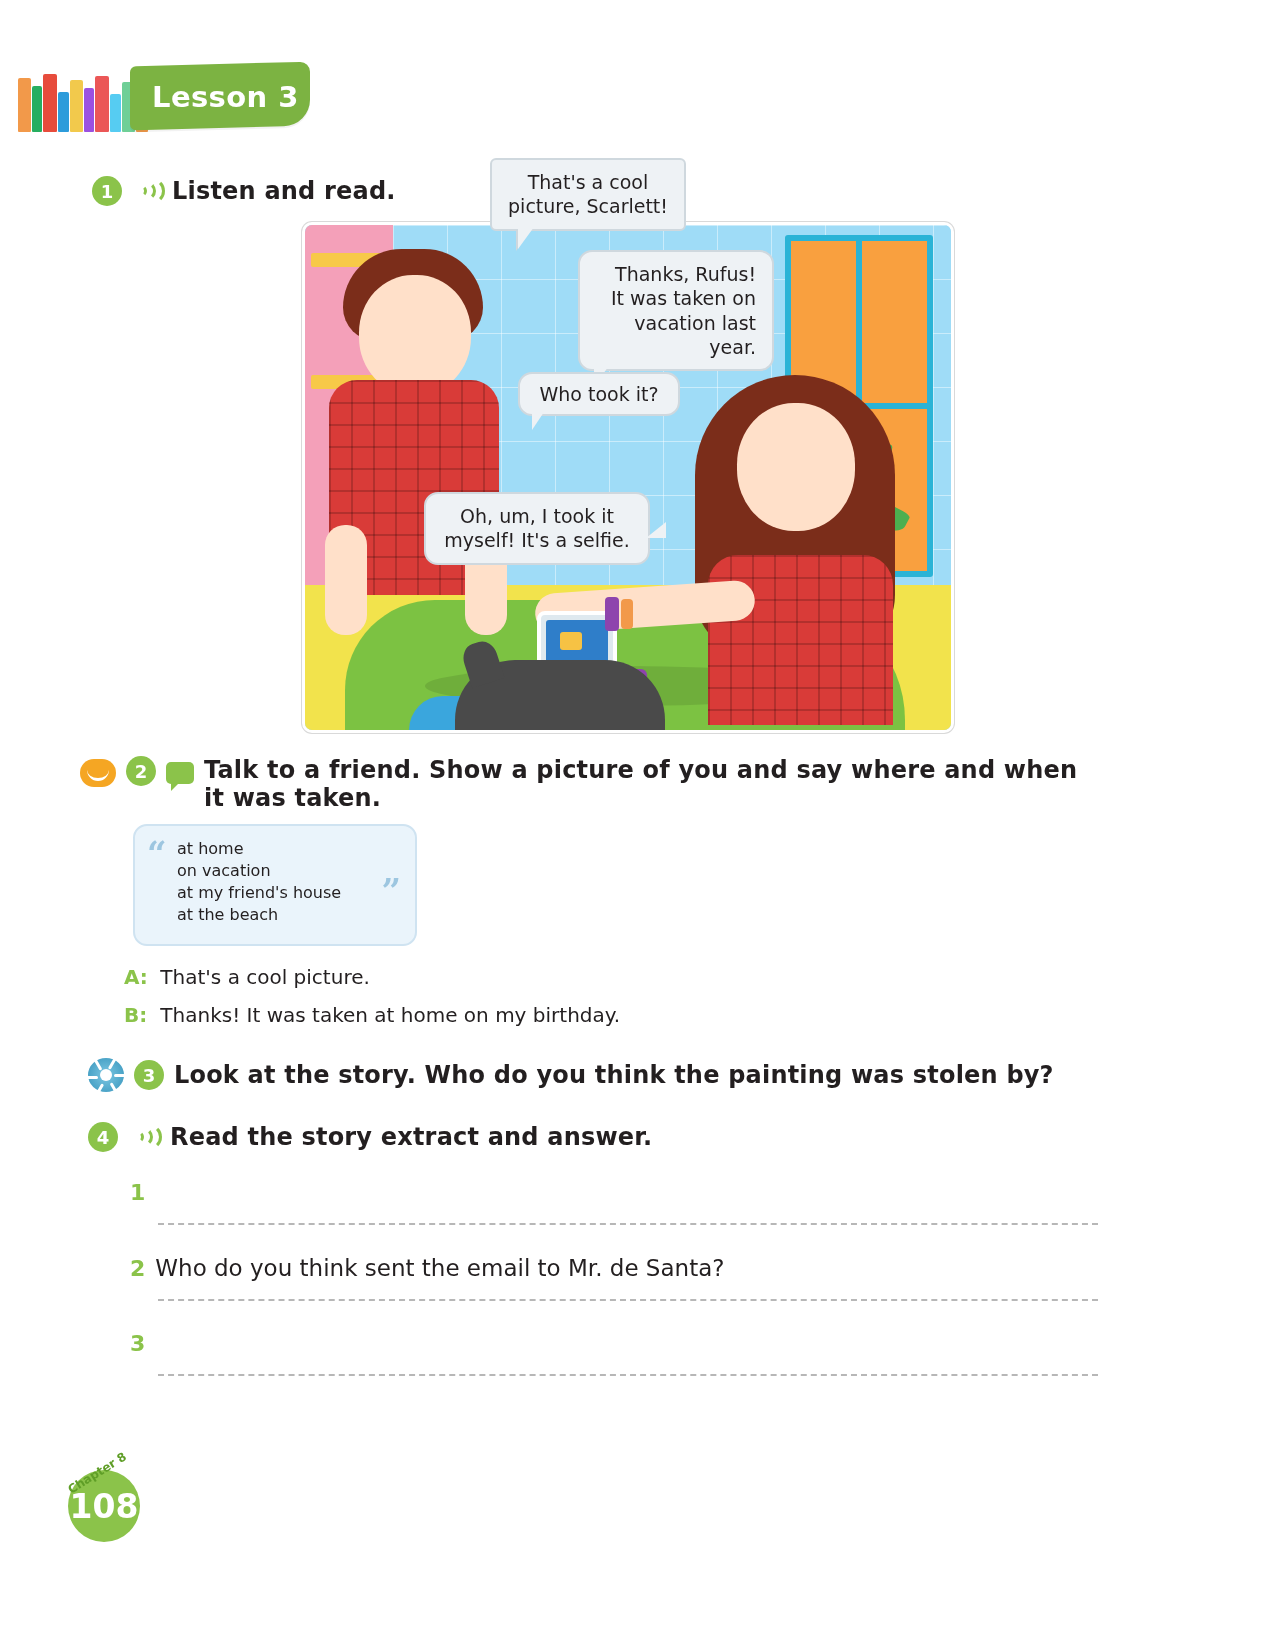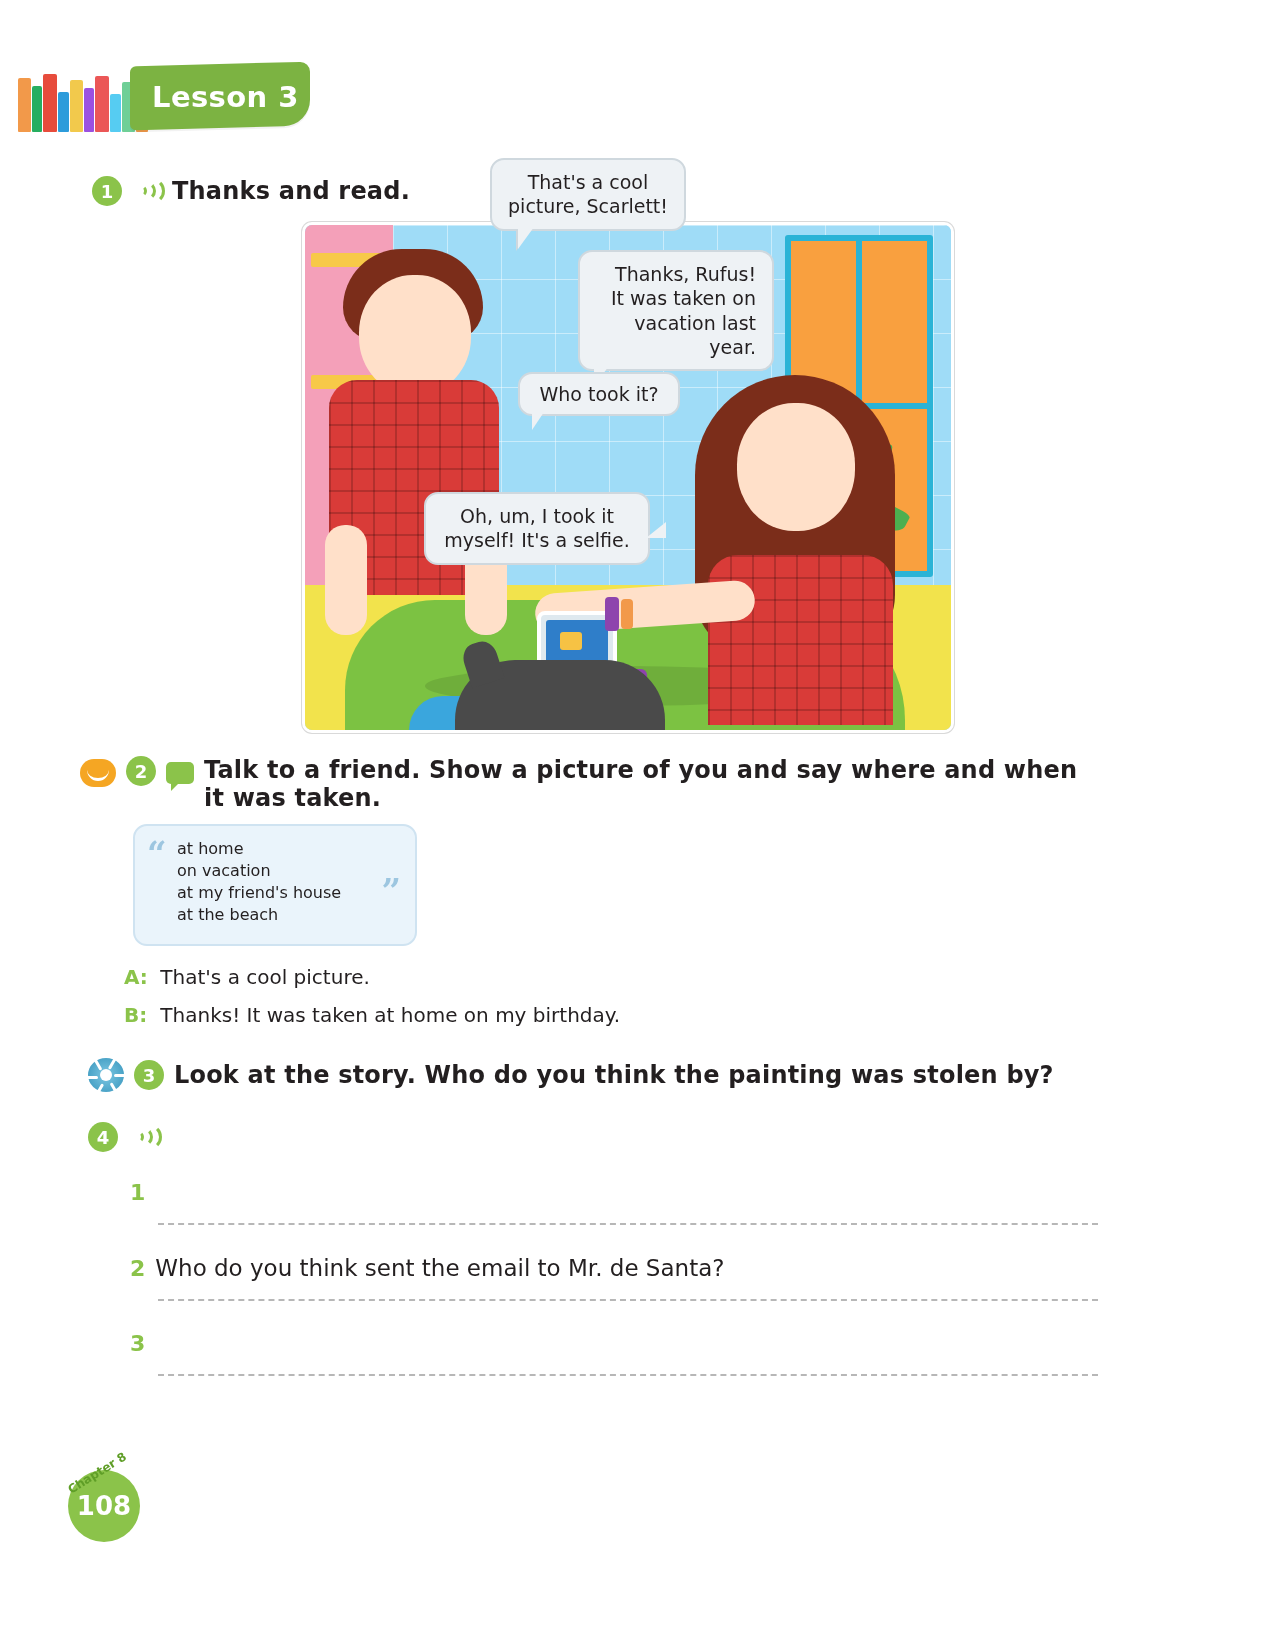--- a/index.html
+++ b/index.html
@@ -189,21 +189,21 @@
     line-height: 1.28;
     color: #231f20;
     font-family: "DejaVu Sans", sans-serif;
     text-align: center;
   }
   .bubble::after {
     content: "";
     position: absolute;
     width: 0; height: 0;
   }
-  #bub1 { top: 158px; left: 490px; width: 160px; }
+  #bub1 { top: 158px; left: 490px; width: 160px; border-radius: 6px; }
   #bub1::after { bottom: -20px; left: 26px; border-width: 22px 16px 0 0; border-style: solid; border-color: #eef2f5 transparent transparent transparent; filter: drop-shadow(-2px 2px 0 #cfd8de); }
   #bub2 { top: 250px; left: 578px; width: 160px; text-align: right; }
   #bub2::after { bottom: -18px; left: 14px; border-width: 20px 14px 0 0; border-style: solid; border-color: #eef2f5 transparent transparent transparent; }
   #bub3 { top: 372px; left: 518px; width: 130px; padding: 8px 14px; }
   #bub3::after { bottom: -16px; left: 12px; border-width: 18px 12px 0 0; border-style: solid; border-color: #eef2f5 transparent transparent transparent; }
   #bub4 { top: 492px; left: 424px; width: 190px; }
   #bub4::after { top: 28px; right: -18px; border-width: 0 0 16px 20px; border-style: solid; border-color: transparent transparent #eef2f5 transparent; }
 
   
   #ex2 {
@@ -338,21 +338,21 @@
     left: 68px;
     top: 1470px;
     width: 72px;
     height: 72px;
     border-radius: 50%;
     background: #8bc34a;
     color: #fff;
     display: flex;
     align-items: center;
     justify-content: center;
-    font-size: 26px;
+    font-size: 33px;
     font-weight: bold;
     font-family: "DejaVu Sans", sans-serif;
   }
   .chapter-label {
     position: absolute;
     left: 64px;
     top: 1466px;
     font-size: 12px;
     color: #5f9e27;
     font-weight: bold;
@@ -381,21 +381,21 @@
   </div>
 </div>
 
 <div id="ex1">
   <div class="num-badge">1</div>
   <div class="audio-icon">
     <i class="a1"></i>
       <i class="a2"></i>
       <i class="a3"></i>
   </div>
-  <div class="ex-title">Thanks and read.</div>
+  <div class="ex-title">Listen and read.</div>
 </div>
 
 <div class="comic">
   <div class="c-bg"></div>
   <div class="c-grid"></div>
   <div class="c-wallL">
     <div class="c-wallShelf"></div>
     <div class="c-wallShelf2"></div>
   </div>
   <div class="c-window"></div>
@@ -484,20 +484,21 @@
   <div class="ex-title">Look at the story. Who do you think the painting was stolen by?</div>
 </div>
 
 <div id="ex4">
   <div class="num-badge">4</div>
   <div class="audio-icon">
     <i class="a1"></i>
       <i class="a2"></i>
       <i class="a3"></i>
   </div>
+  <div class="ex-title">Read the story extract and answer.</div>
 </div>
 
 <div class="questions">
   <div class="q-item">
     <div class="q-line">
       <span class="q-num">1</span>
     </div>
     <div class="answer-rule"></div>
   </div>
   <div class="q-item">

